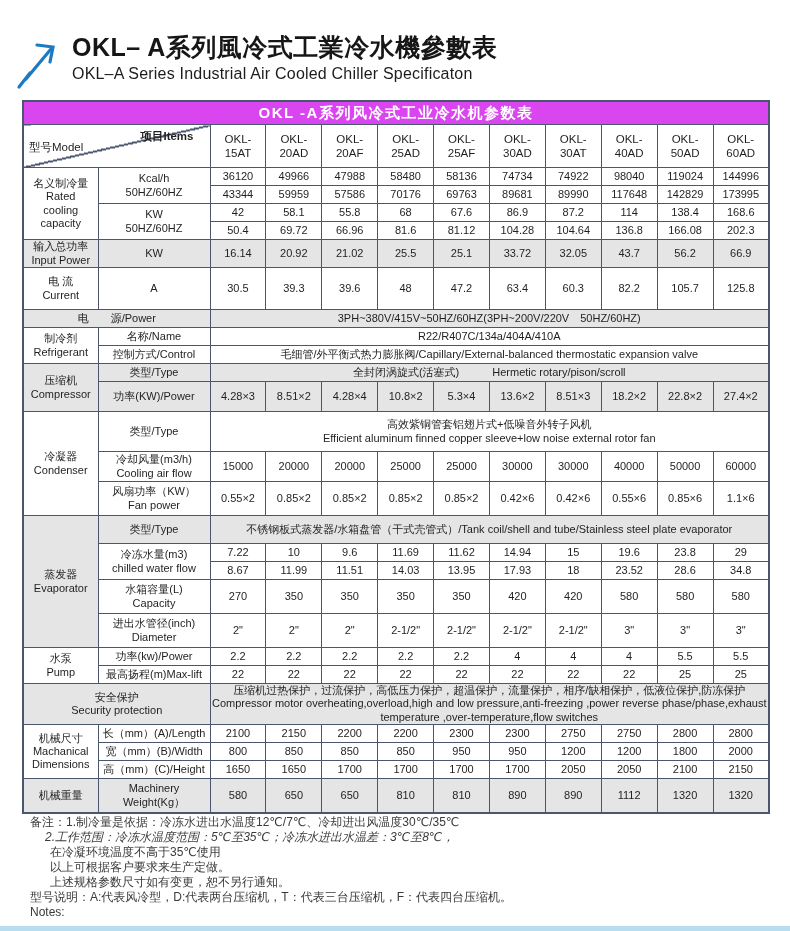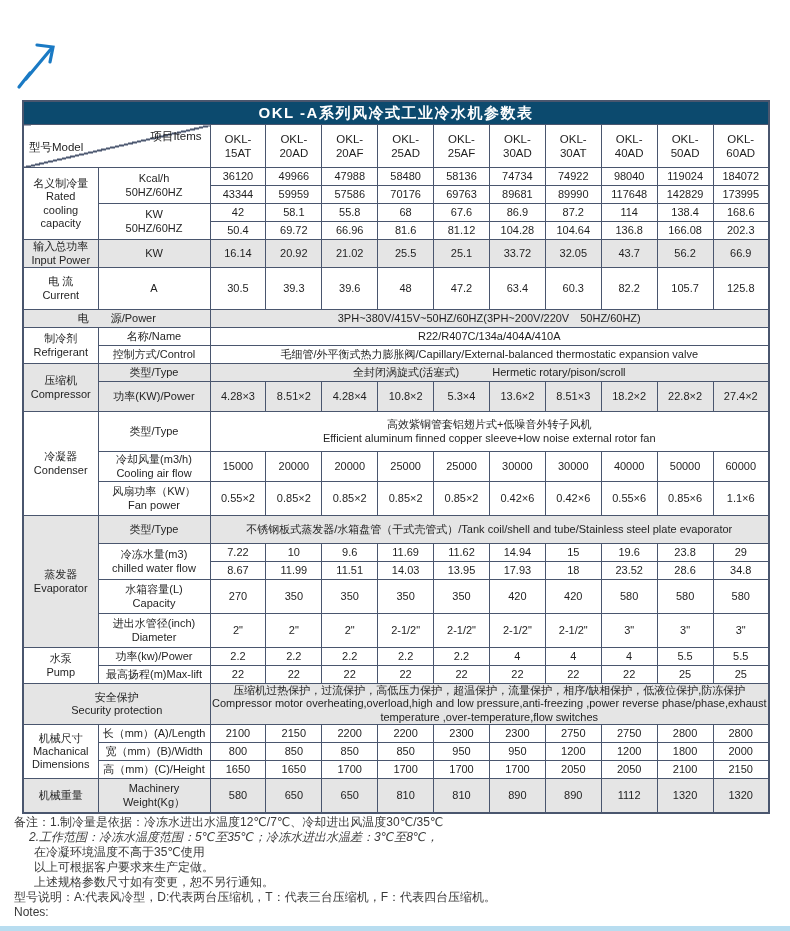--- a/index.html
+++ b/index.html
@@ -18,31 +18,31 @@
     position:absolute;top:100px;left:22px;width:746px;
     border-collapse:collapse;table-layout:fixed;
     border:2px solid #4a566e;
   }
   col.c1{width:75px;} col.c2{width:112px;} col.cd{width:55.9px;}
   th,td{
     border:1px solid #4a566e;text-align:center;vertical-align:middle;
     font-size:11px;line-height:1.22;padding:0 1px;white-space:pre-line;overflow:hidden;
   }
   .caption-row th{
-    background:#0c4a6e;color:#fff;font-size:15px;font-weight:bold;
+    background:#d946ef;color:#fff;font-size:15px;font-weight:bold;
     height:22px;letter-spacing:1.5px;white-space:nowrap;
   }
   .model-row th{height:30px;font-weight:normal;font-size:11.5px;}
   th.corner{position:relative;
     background-image:linear-gradient(to bottom right,
       transparent calc(50% - 1px), #4a566e calc(50% - 1px),
       #4a566e calc(50% + 1px), transparent calc(50% + 1px));
   }
   .corner .model-label{position:absolute;left:5px;bottom:13px;font-size:11.5px;}
-  .corner .items-label{position:absolute;right:8px;top:4px;font-size:11.5px;}
+  .corner .items-label{position:absolute;right:16px;top:4px;font-size:11.5px;font-weight:bold;}
   #spec-body tr{height:18px;}
   #spec-body tr:nth-child(5){height:28px;}
   #spec-body tr:nth-child(6){height:42px;}
   #spec-body tr:nth-child(11){height:30px;}
   #spec-body tr:nth-child(12){height:40px;}
   #spec-body tr:nth-child(13){height:30px;margin-top:28px;}
   #spec-body tr:nth-child(14){height:34px;}
   #spec-body tr:nth-child(15){height:28px;}
   #spec-body tr:nth-child(18){height:34px;}
   #spec-body tr:nth-child(19){height:34px;}
@@ -50,37 +50,41 @@
   #spec-body tr:nth-child(26){height:34px;}
   
   #spec-body tr:nth-child(5) td,
   #spec-body tr:nth-child(7) td,
   #spec-body tr:nth-child(10) td,
   #spec-body tr:nth-child(11) td,
   #spec-body tr:nth-child(15) td,
   #spec-body tr:nth-child(22) td,
   #spec-body tr:nth-child(26) td{background:#e5e5e5;}
   
-  .footnotes{position:absolute;top:815px;left:14px;width:740px;font-size:12px;color:#3a3a3a;}
+  .footnotes{position:absolute;top:815px;left:30px;width:740px;font-size:12px;color:#3a3a3a;}
   .note{line-height:15px;white-space:nowrap;}
   .note.ind1{margin-left:15px;font-style:italic;}
   .note.ind2{margin-left:20px;}
   
   .bottom-strip{position:absolute;left:0;bottom:0;width:790px;height:5px;background:#b8ddf0;}
 </style>
 </head>
 <body>
 
 <div class="page-header">
   <div class="logo">
     <svg width="48" height="56" viewBox="0 0 48 56">
       <path d="M3 51 L14 37" stroke="#1a7ac4" stroke-width="3.2" fill="none" stroke-linecap="round"></path>
       <path d="M10 43 L35 13" stroke="#1a7ac4" stroke-width="3.2" fill="none" stroke-linecap="round"></path>
       <path d="M21 9 L37 11 L34 26" stroke="#1a7ac4" stroke-width="3.2" fill="none" stroke-linecap="round" stroke-linejoin="miter"></path>
     </svg>
+  </div>
+  <div class="titles">
+    <div class="title-main">OKL– A系列風冷式工業冷水機參數表</div>
+    <div class="title-sub">OKL–A Series Industrial Air Cooled Chiller Specificaton</div>
   </div>
 </div>
 
 <table class="spec">
   <colgroup>
     <col class="c1">
       <col class="c2">
       <col span="10" class="cd">
   </colgroup>
   <thead>
@@ -124,21 +128,21 @@
 50HZ/60HZ</td>
         <td>36120</td>
         <td>49966</td>
         <td>47988</td>
         <td>58480</td>
         <td>58136</td>
         <td>74734</td>
         <td>74922</td>
         <td>98040</td>
         <td>119024</td>
-        <td>184072</td>
+        <td>144996</td>
       </tr>
       <tr>
         <td>43344</td>
         <td>59959</td>
         <td>57586</td>
         <td>70176</td>
         <td>69763</td>
         <td>89681</td>
         <td>89990</td>
         <td>117648</td>

